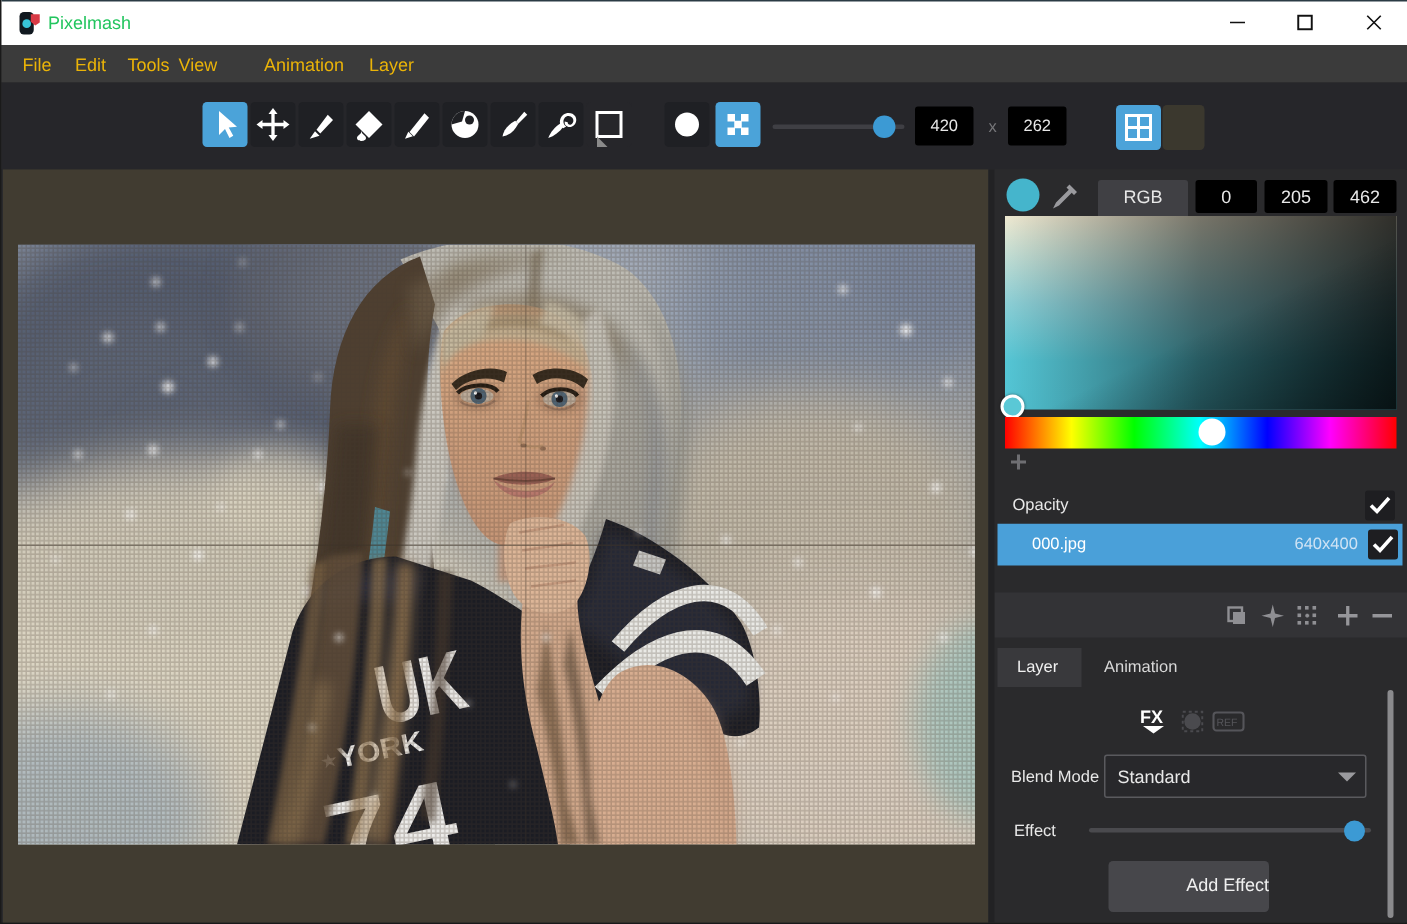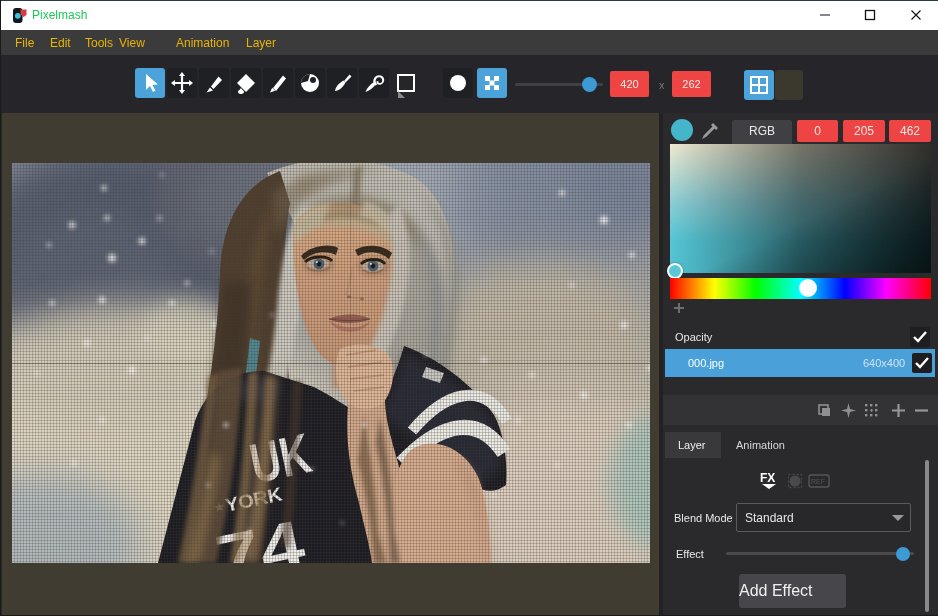--- a/index.html
+++ b/index.html
@@ -9,21 +9,21 @@
 .wbtn{top:0;height:30px;width:46px;display:flex;align-items:center;justify-content:center}
 #menubar{left:0;top:30px;width:938px;height:25px;background:#3b3b3b}
 .mitem{position:absolute;top:36px;font-size:12px;color:#eab308}
 #toolbar{left:0;top:55px;width:938px;height:58px;background:#26262a}
 .tbtn{position:absolute;top:68px;width:30px;height:30px;background:#1f2024;border-radius:3px}
 .tbtn.sel{background:#4ba3d9}
 .tbtn svg{position:absolute;left:0;top:0}
 #canvas{left:1px;top:113px;width:657px;height:502px;background:#413c31}
 #photo{left:11px;top:163px;width:638px;height:400px}
 #rpanel{left:658px;top:113px;width:279px;height:502px;background:#2a2a2c;border-left:4px solid #222224}
-.inp{position:absolute;background:#ef4444;border-radius:2px;color:#e8e8e8;font-size:11px;text-align:center;line-height:26px}
+.inp{position:absolute;background:#000000;border-radius:2px;color:#e8e8e8;font-size:11px;text-align:center;line-height:26px}
 </style></head><body>
 <div id="win">
 
 <div class="abs" id="titlebar"></div>
 <svg class="abs" style="left:11px;top:7px" width="16" height="17" viewBox="0 0 16 17">
   <rect x="1" y="1" width="9.5" height="15" rx="3" fill="#10181f"></rect>
   <circle cx="5.8" cy="8.8" r="2.9" fill="#38c4d8"></circle>
   <path d="M8.5 2.5 L14.5 2.5 L14.5 8 L11.5 10 L8.5 7.5 Z" fill="#d83a45"></path>
 </svg>
 <div class="abs" id="title">Pixelmash</div>
@@ -419,16 +419,16 @@
 <div class="abs" style="left:735px;top:503px;width:175px;height:29px;background:#28282b;border:1px solid #5a5a5e;border-radius:2px"></div>
 <div class="abs" style="left:744px;top:511px;font-size:12px;color:#e8e8e8">Standard</div>
 <svg class="abs" style="left:890px;top:514px" width="14" height="8" viewBox="0 0 14 8">
       <path d="M1 1 L7 7 L13 1 Z" fill="#9a9a9e"></path>
     </svg>
 
 <div class="abs" style="left:675px;top:548px;font-size:11px;color:#e8e8e8">Effect</div>
 <div class="abs" style="left:725px;top:552px;width:188px;height:3px;background:#4a4a4e;border-radius:2px"></div>
 <div class="abs" style="left:895px;top:547px;width:14px;height:14px;border-radius:50%;background:#3c9ad4"></div>
 
-<div class="abs" style="left:738px;top:574px;width:107px;height:34px;background:#47474b;border-radius:3px;text-align:left;line-height:33px;font-size:16px;color:#f0f0f0">Add Effect</div>
+<div class="abs" style="left:738px;top:574px;width:107px;height:34px;background:#47474b;border-radius:3px;text-align:right;line-height:33px;font-size:12px;color:#f0f0f0">Add Effect</div>
 
 <div class="abs" style="left:924px;top:460px;width:4px;height:152px;background:#8a8a8d;border-radius:2px"></div>
 </div>
 
 </body></html>

